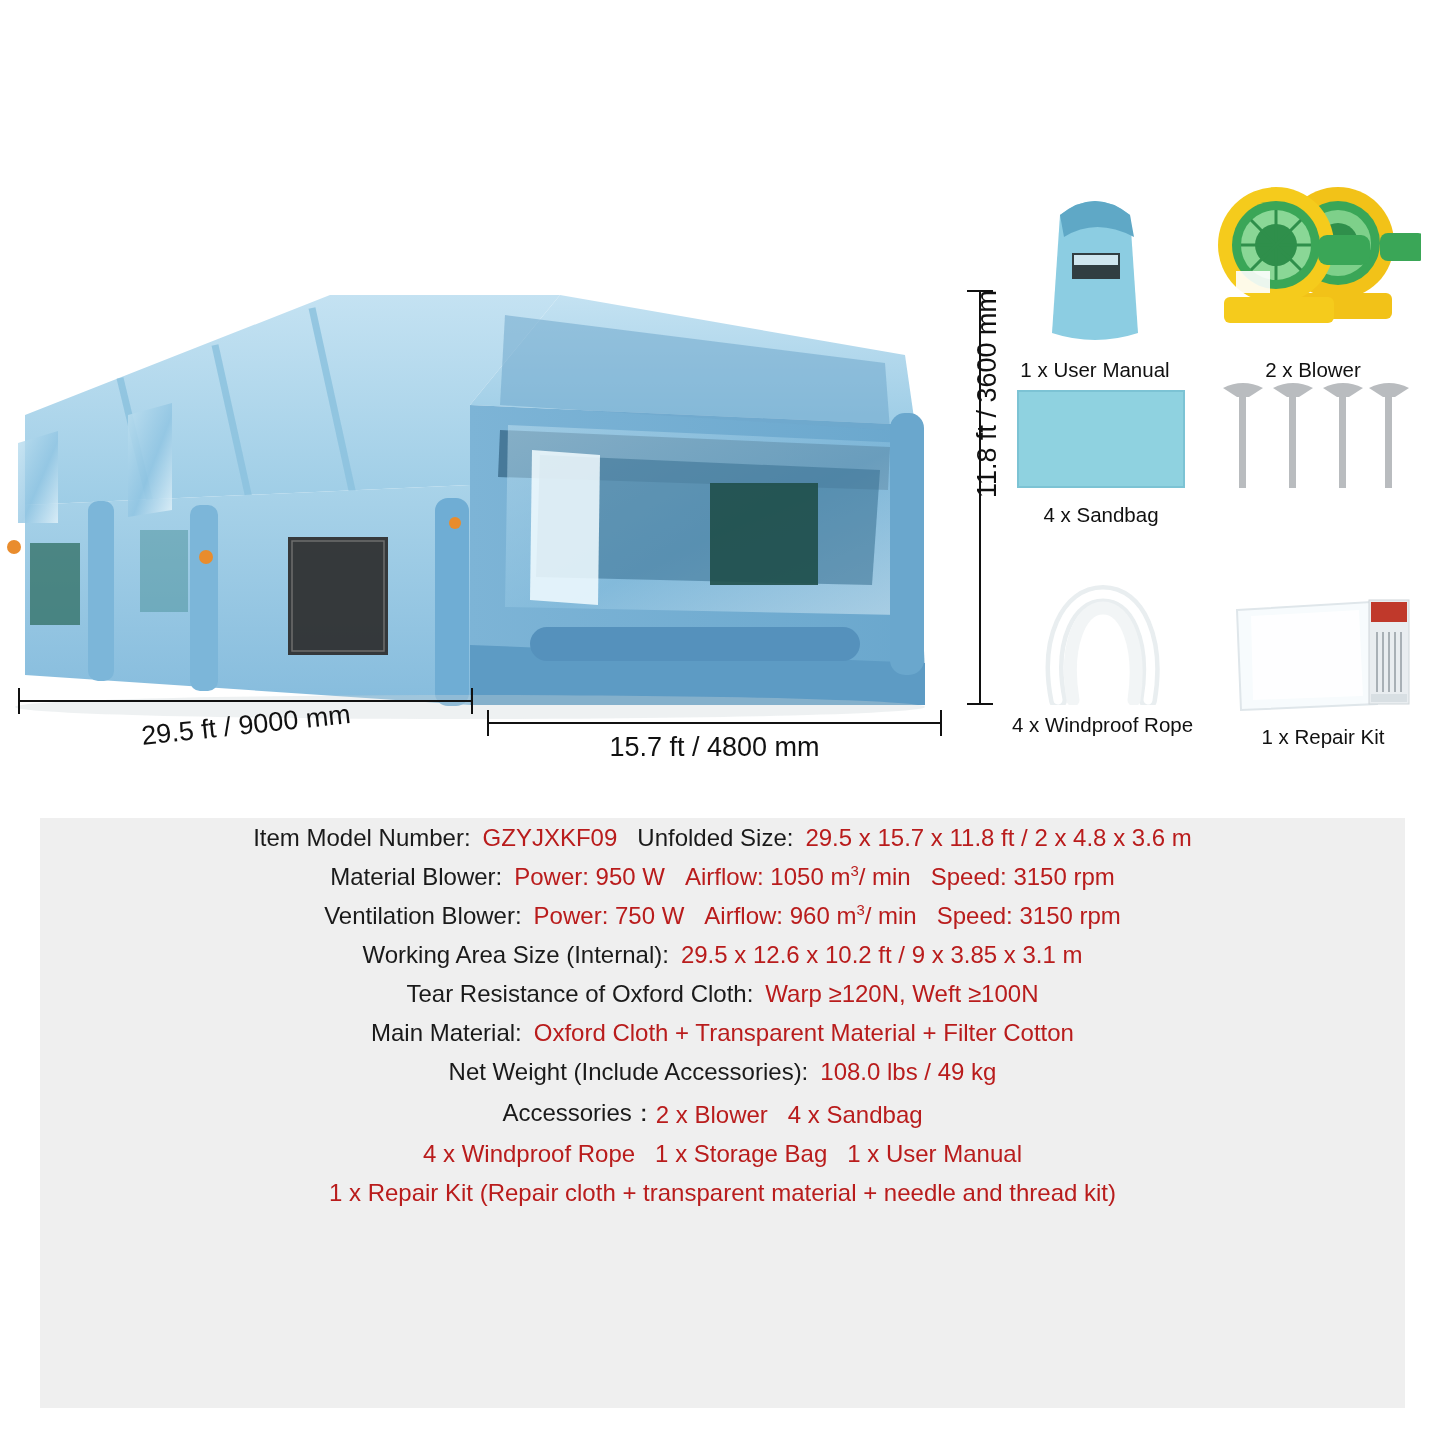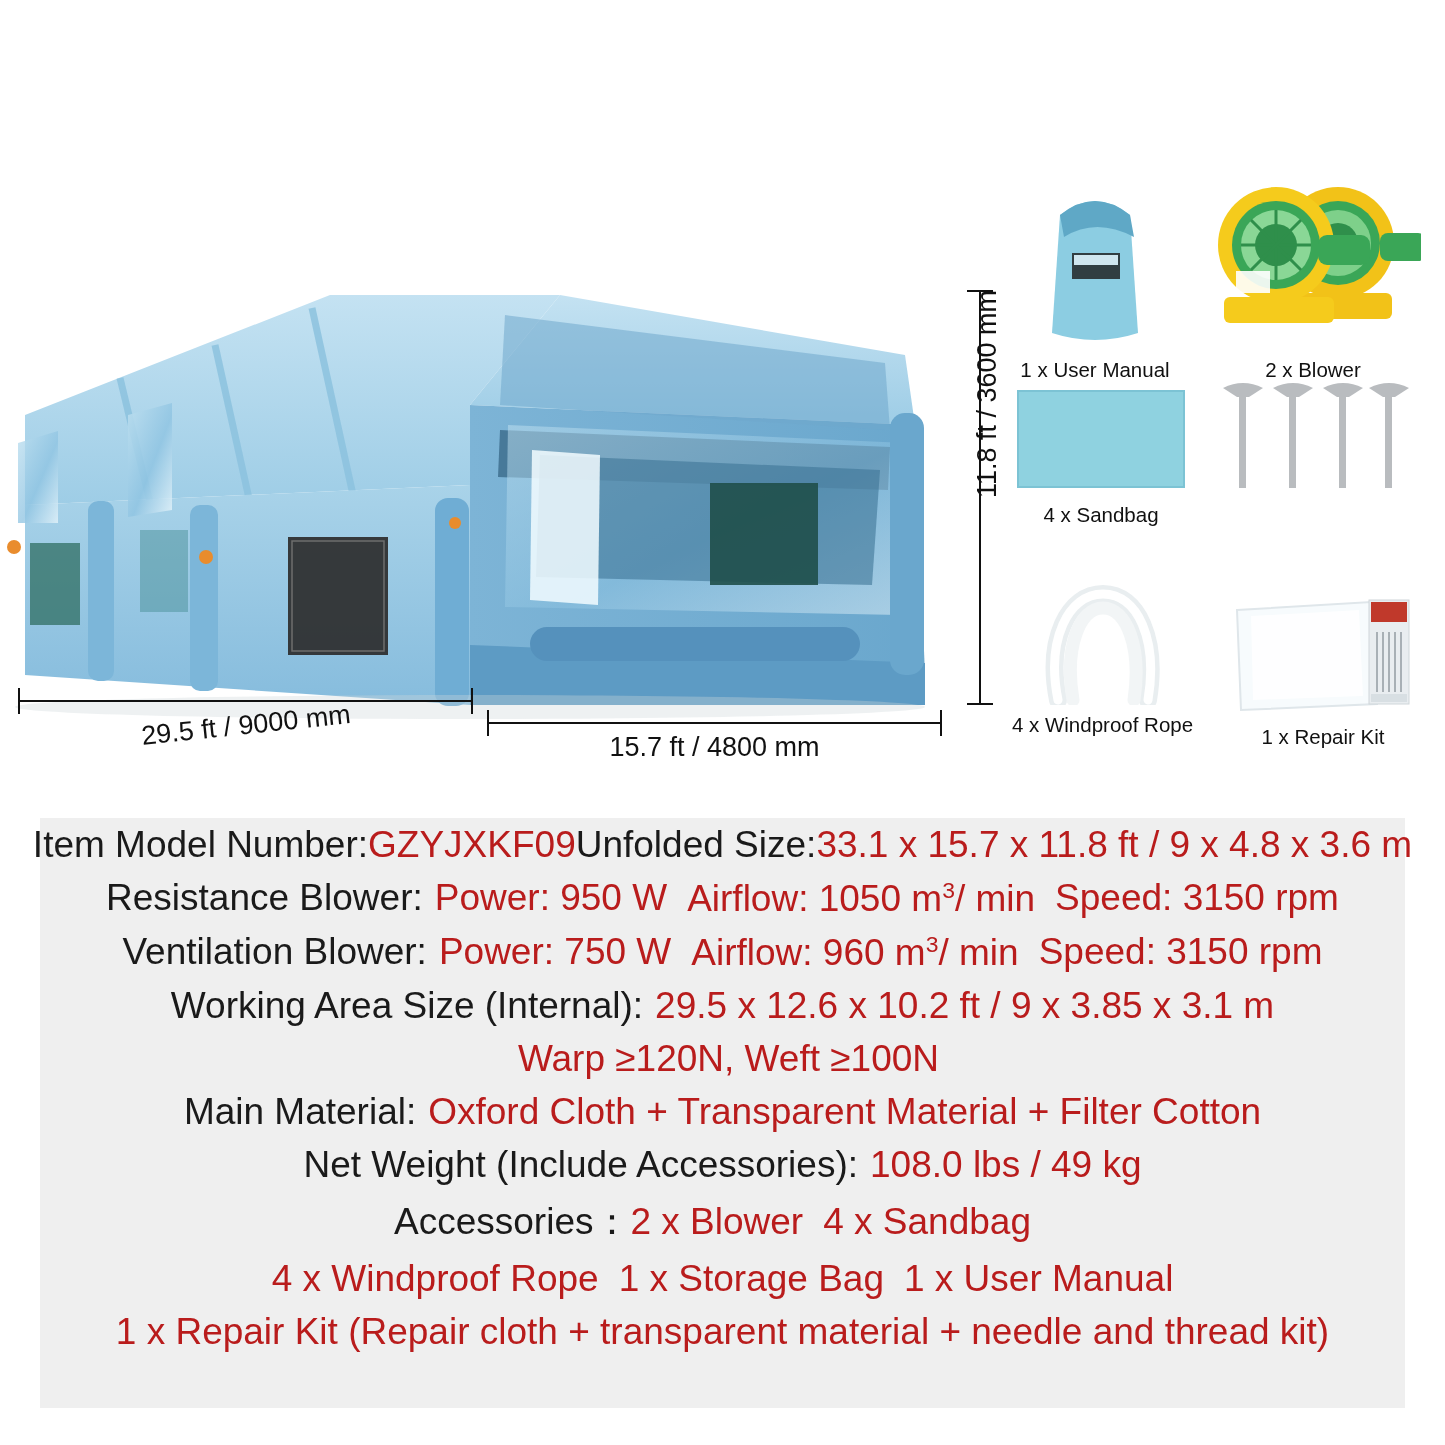--- a/index.html
+++ b/index.html
@@ -59,23 +59,23 @@
   }
   .acc .art{position:relative;margin:0 auto;}
 
   
   #spec{
     position:absolute;left:40px;top:818px;width:1365px;height:590px;
     background:#efefef;
     padding:0;
   }
   .row{
-    display:flex;align-items:center;justify-content:center;
+    display:flex;align-items:flex-end;justify-content:center;
     height:auto;
-    font-size:37px;
+    font-size:24px;
     color:#1a1a1a;
     padding:5.5px 0;
     white-space:nowrap;
   }
   .row .lbl{color:#1a1a1a;}
   .row .val{color:#b91c1c;}
   .sp{display:inline-block;width:20px;}
   .sp-s{display:inline-block;width:12px;}
   sup{font-size:0.62em;vertical-align:super;}
 </style>
@@ -276,25 +276,25 @@
 
 <div id="spec">
 
   <div class="row">
     <span class="lbl">Item Model Number:</span>
       <span class="sp-s"></span>
     <span class="val">GZYJXKF09</span>
       <span class="sp"></span>
     <span class="lbl">Unfolded Size:</span>
       <span class="sp-s"></span>
-    <span class="val">33.1 x 15.7 x 11.8 ft / 9 x 4.8 x 3.6 m</span>
-  </div>
-
-  <div class="row">
-    <span class="lbl">Resistance Blower:</span>
+    <span class="val">29.5 x 15.7 x 11.8 ft / 2 x 4.8 x 3.6 m</span>
+  </div>
+
+  <div class="row">
+    <span class="lbl">Material Blower:</span>
       <span class="sp-s"></span>
     <span class="val">Power: 950 W</span>
       <span class="sp"></span>
     <span class="val"><span>Airflow: 1050  m</span><sup>3</sup><span>/ min</span></span>
       <span class="sp"></span>
     <span class="val">Speed: 3150  rpm</span>
   </div>
 
   <div class="row">
     <span class="lbl">Ventilation Blower:</span>
@@ -306,20 +306,21 @@
     <span class="val">Speed: 3150  rpm</span>
   </div>
 
   <div class="row">
     <span class="lbl">Working Area Size (Internal):</span>
       <span class="sp-s"></span>
     <span class="val">29.5 x 12.6 x 10.2 ft / 9 x 3.85 x 3.1 m</span>
   </div>
 
   <div class="row">
+    <span class="lbl">Tear Resistance of Oxford Cloth:</span>
       <span class="sp-s"></span>
     <span class="val">Warp ≥120N, Weft ≥100N</span>
   </div>
 
   <div class="row">
     <span class="lbl">Main Material:</span>
       <span class="sp-s"></span>
     <span class="val">Oxford Cloth + Transparent Material + Filter Cotton</span>
   </div>
 

